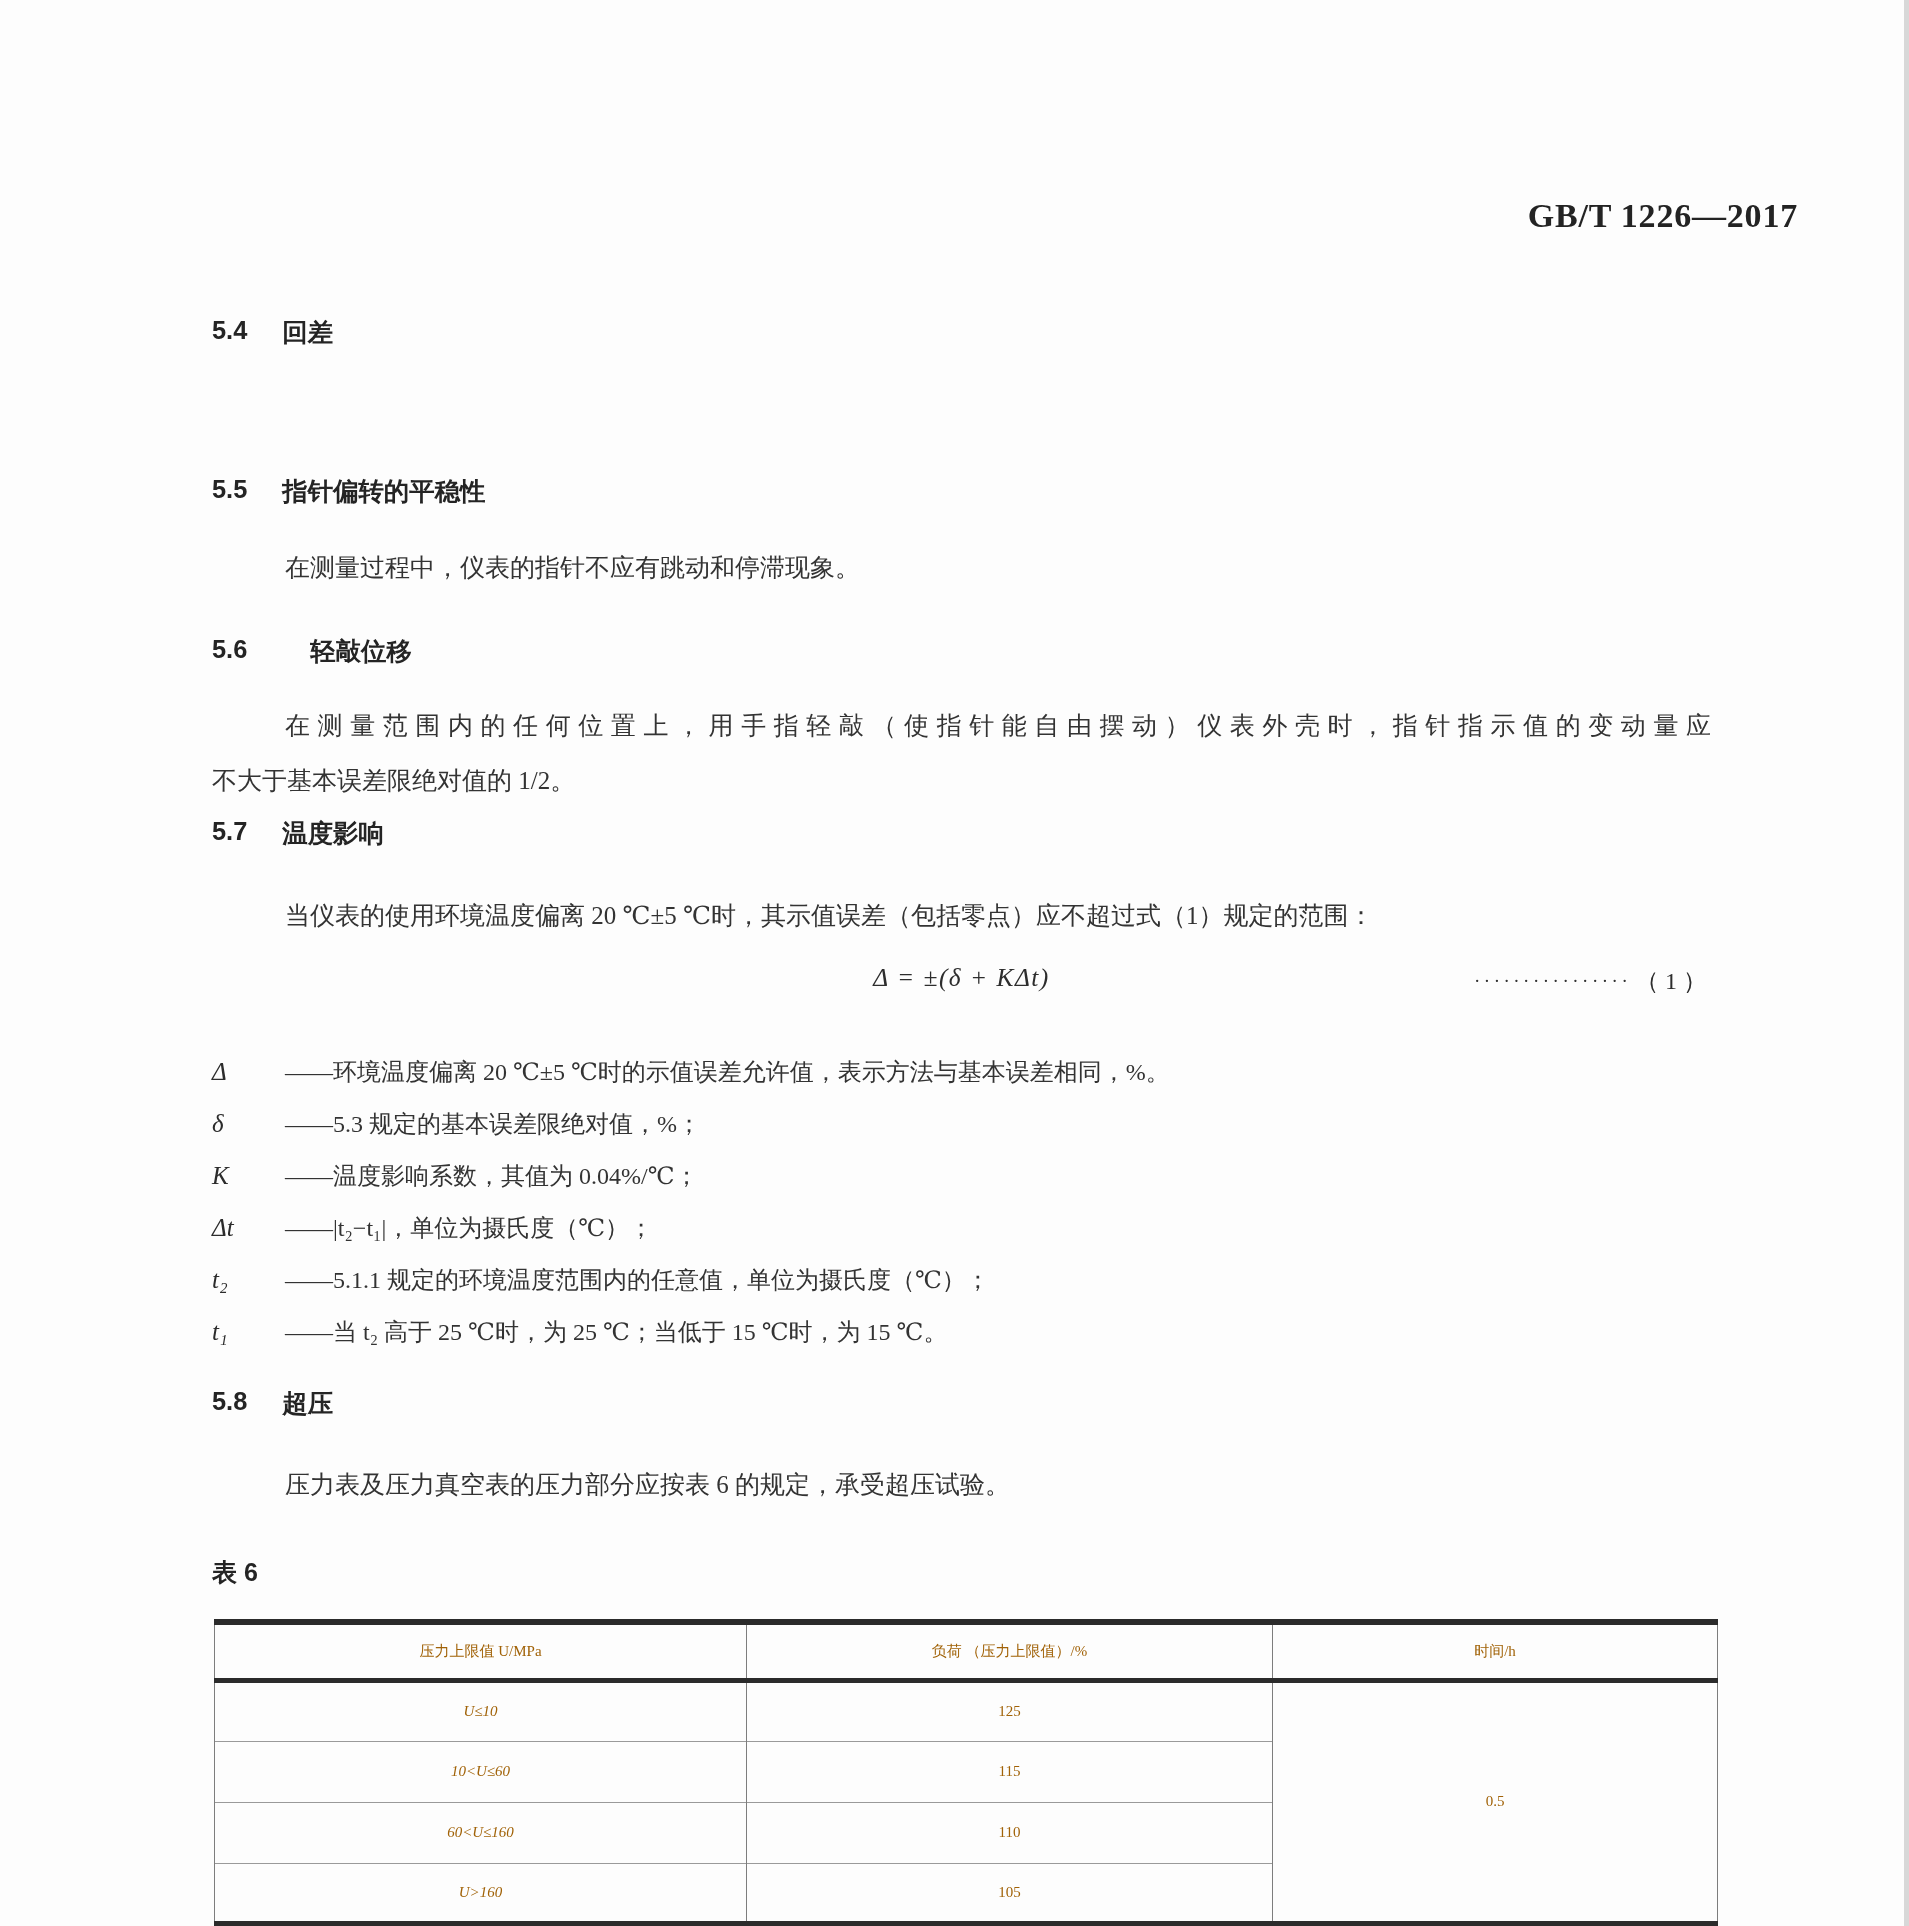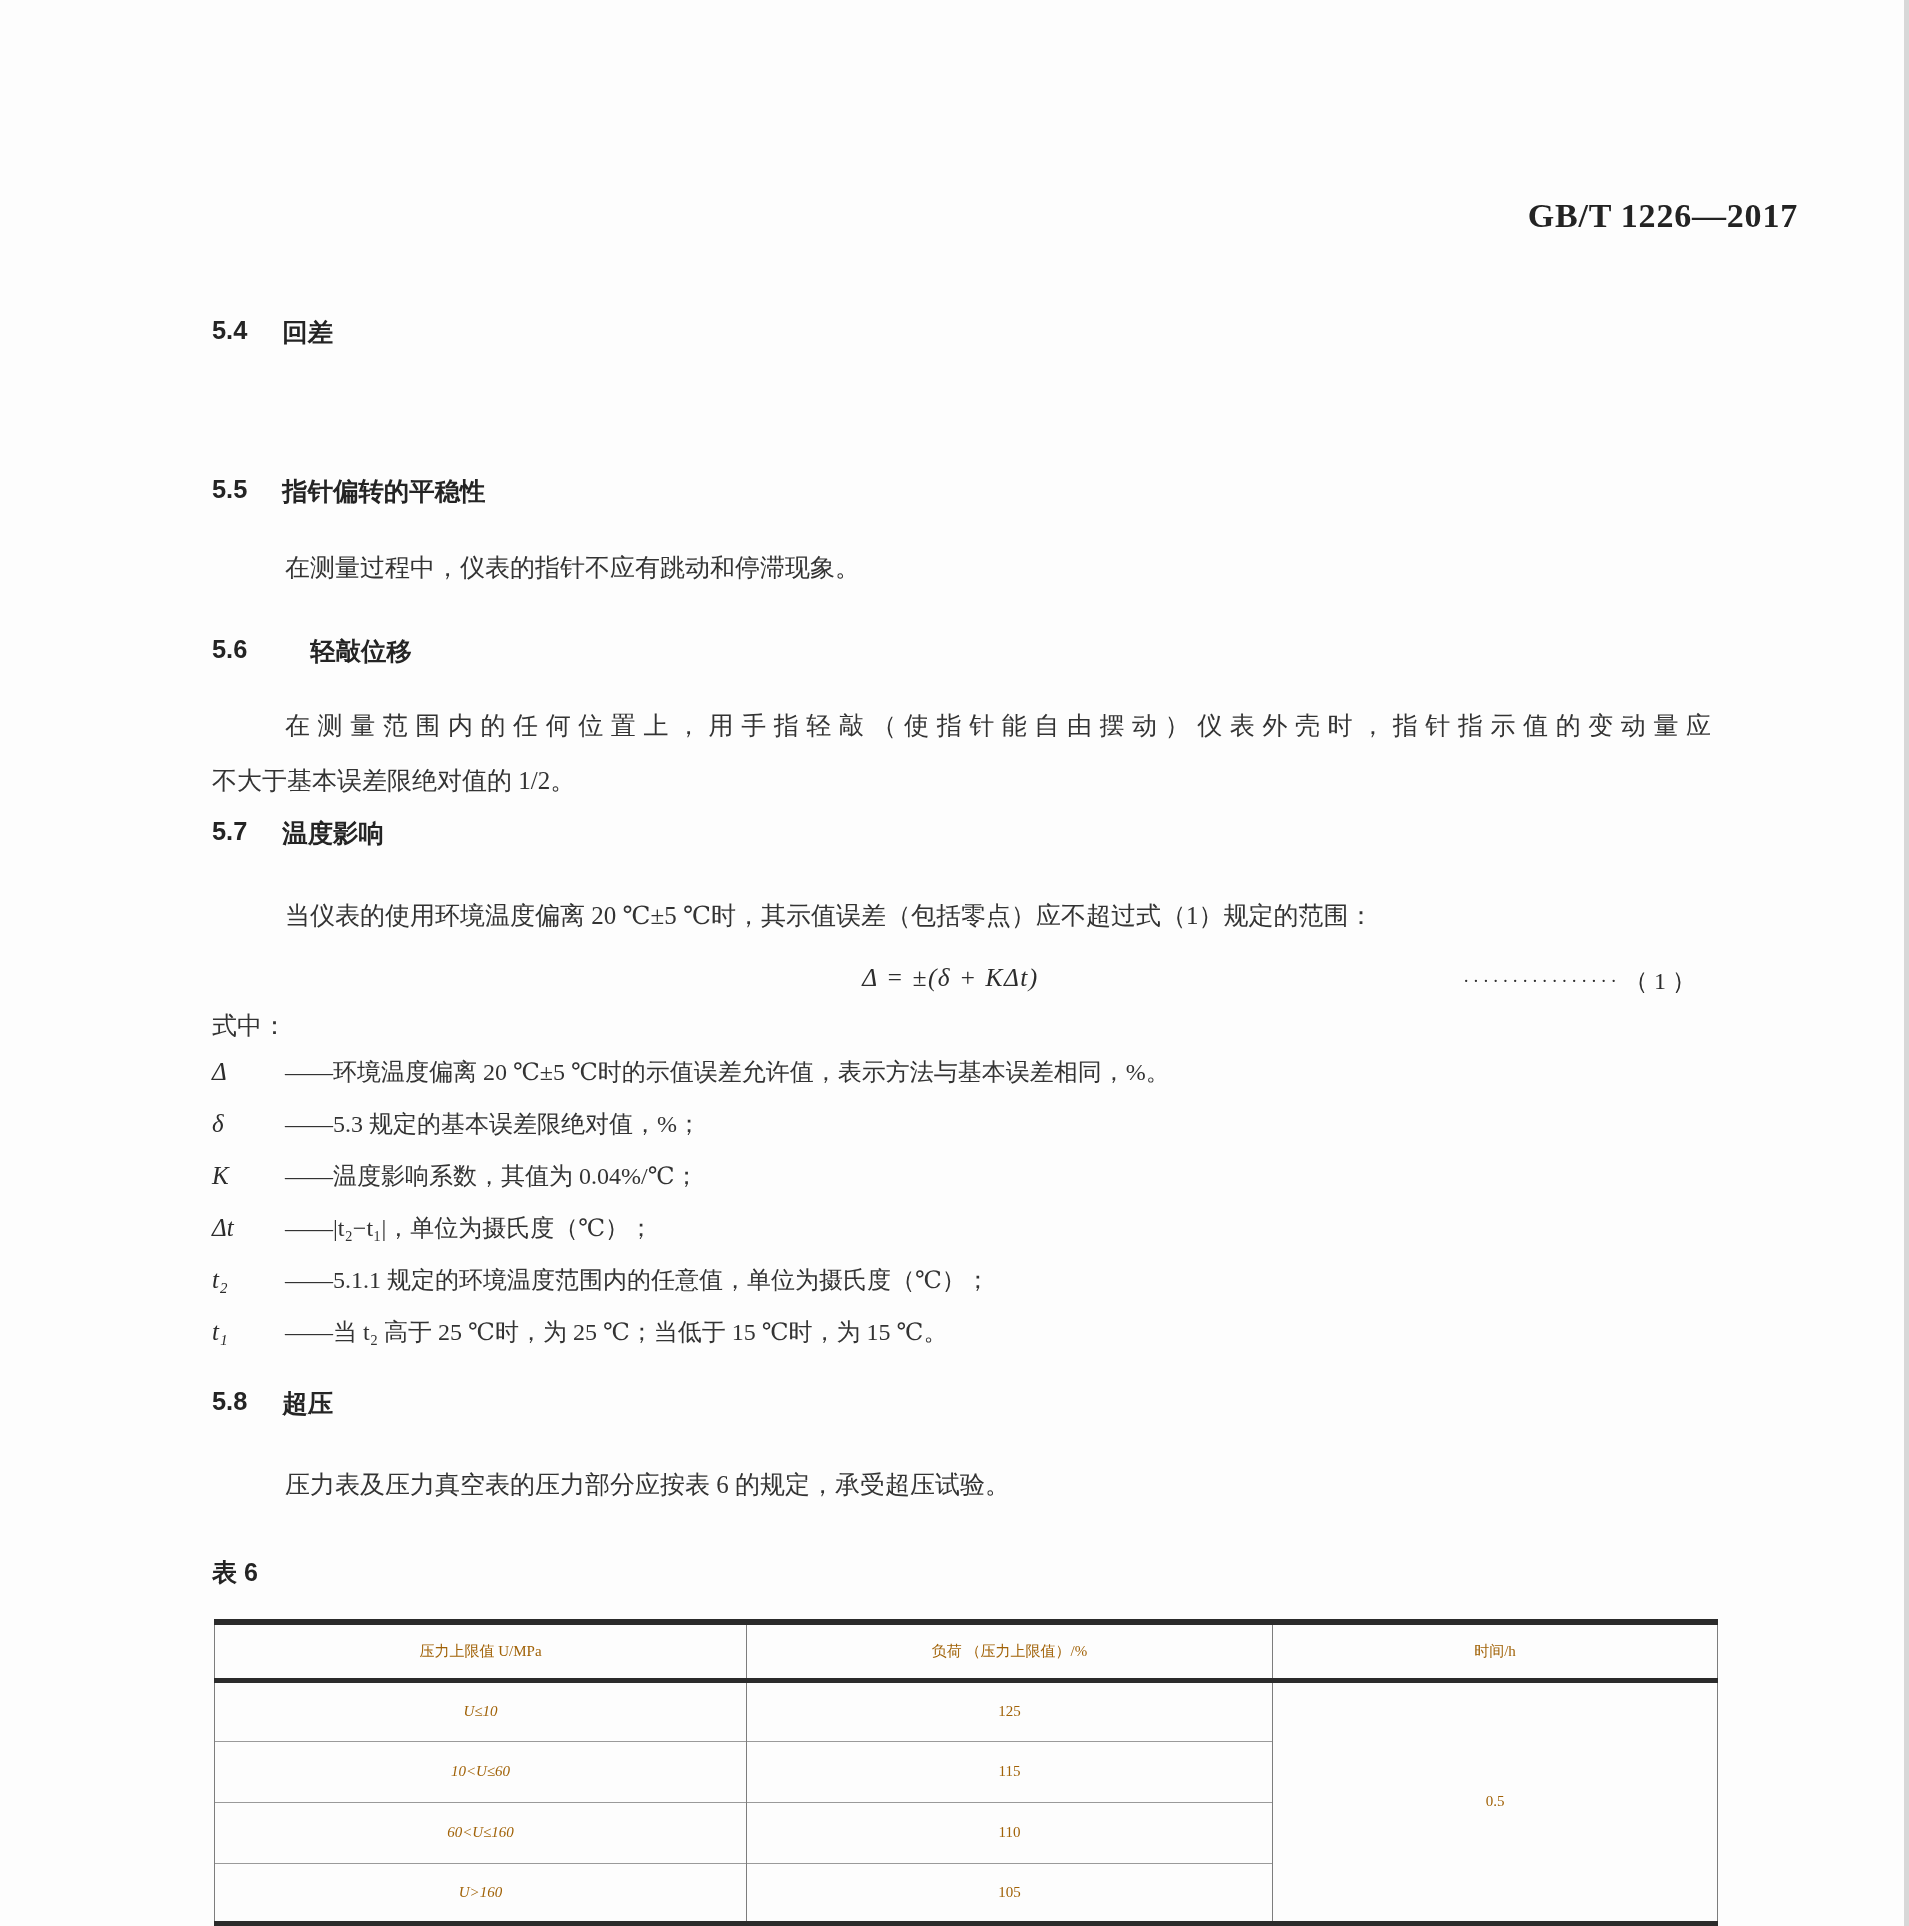--- a/index.html
+++ b/index.html
@@ -12,21 +12,21 @@
   
   .sec-h{left:212px;font-size:25.4px;font-weight:bold;color:#242424;
          font-family:"Liberation Sans","DejaVu Sans",sans-serif;display:flex;}
   .sec-h .num{margin-right:35px;}
   
   .para{left:212px;width:1499px;font-size:25px;line-height:1.0;color:#333;}
   .indent{text-indent:73px;}
   .para.two-line{line-height:55px;}
   .line-justify{text-align:justify;text-align-last:justify;}
   
-  .formula-row{left:201px;width:1499px;font-size:25.4px;}
+  .formula-row{left:212px;width:1499px;font-size:25.4px;}
   .formula-center{text-align:center;font-style:italic;letter-spacing:1.5px;color:#2d2d2d;}
   .formula-right{position:absolute;right:3.9px;top:2.3px;display:flex;align-items:center;}
   .leader{font-size:19px;letter-spacing:3.5px;color:#333;}
   .eq-no{font-size:24px;margin-left:3.9px;color:#2d2d2d;}
   
   .defs{left:212px;width:1506px;}
   .def-row{display:flex;height:52px;align-items:center;font-size:24px;color:#333;}
   .def-sym{width:73px;flex:0 0 73px;font-style:italic;font-size:25px;color:#2c2c2c;}
   
   .tbl-cap{left:212px;width:1499px;text-align:left;font-size:25px;font-weight:bold;color:#242424;
@@ -76,21 +76,20 @@
   <div class="abs para indent" style="top:903px;">当仪表的使用环境温度偏离 20 ℃±5 ℃时，其示值误差（包括零点）应不超过式（1）规定的范围：</div>
 
   <div class="abs formula-row" style="top:963px;">
     <div class="formula-center">Δ = ±(δ + KΔt)</div>
     <div class="formula-right">
       <span class="leader">················</span>
       <span class="eq-no">（ 1 ）</span>
     </div>
   </div>
 
-  <div class="abs para" style="top:1013px;">式中：</div>
 
   <div class="abs defs" style="top:1046px;">
     <div class="def-row">
       <span class="def-sym">Δ</span>
       <span class="def-text">——环境温度偏离 20 ℃±5 ℃时的示值误差允许值，表示方法与基本误差相同，%。</span>
     </div>
     <div class="def-row">
       <span class="def-sym">δ</span>
       <span class="def-text">——5.3 规定的基本误差限绝对值，%；</span>
     </div>

